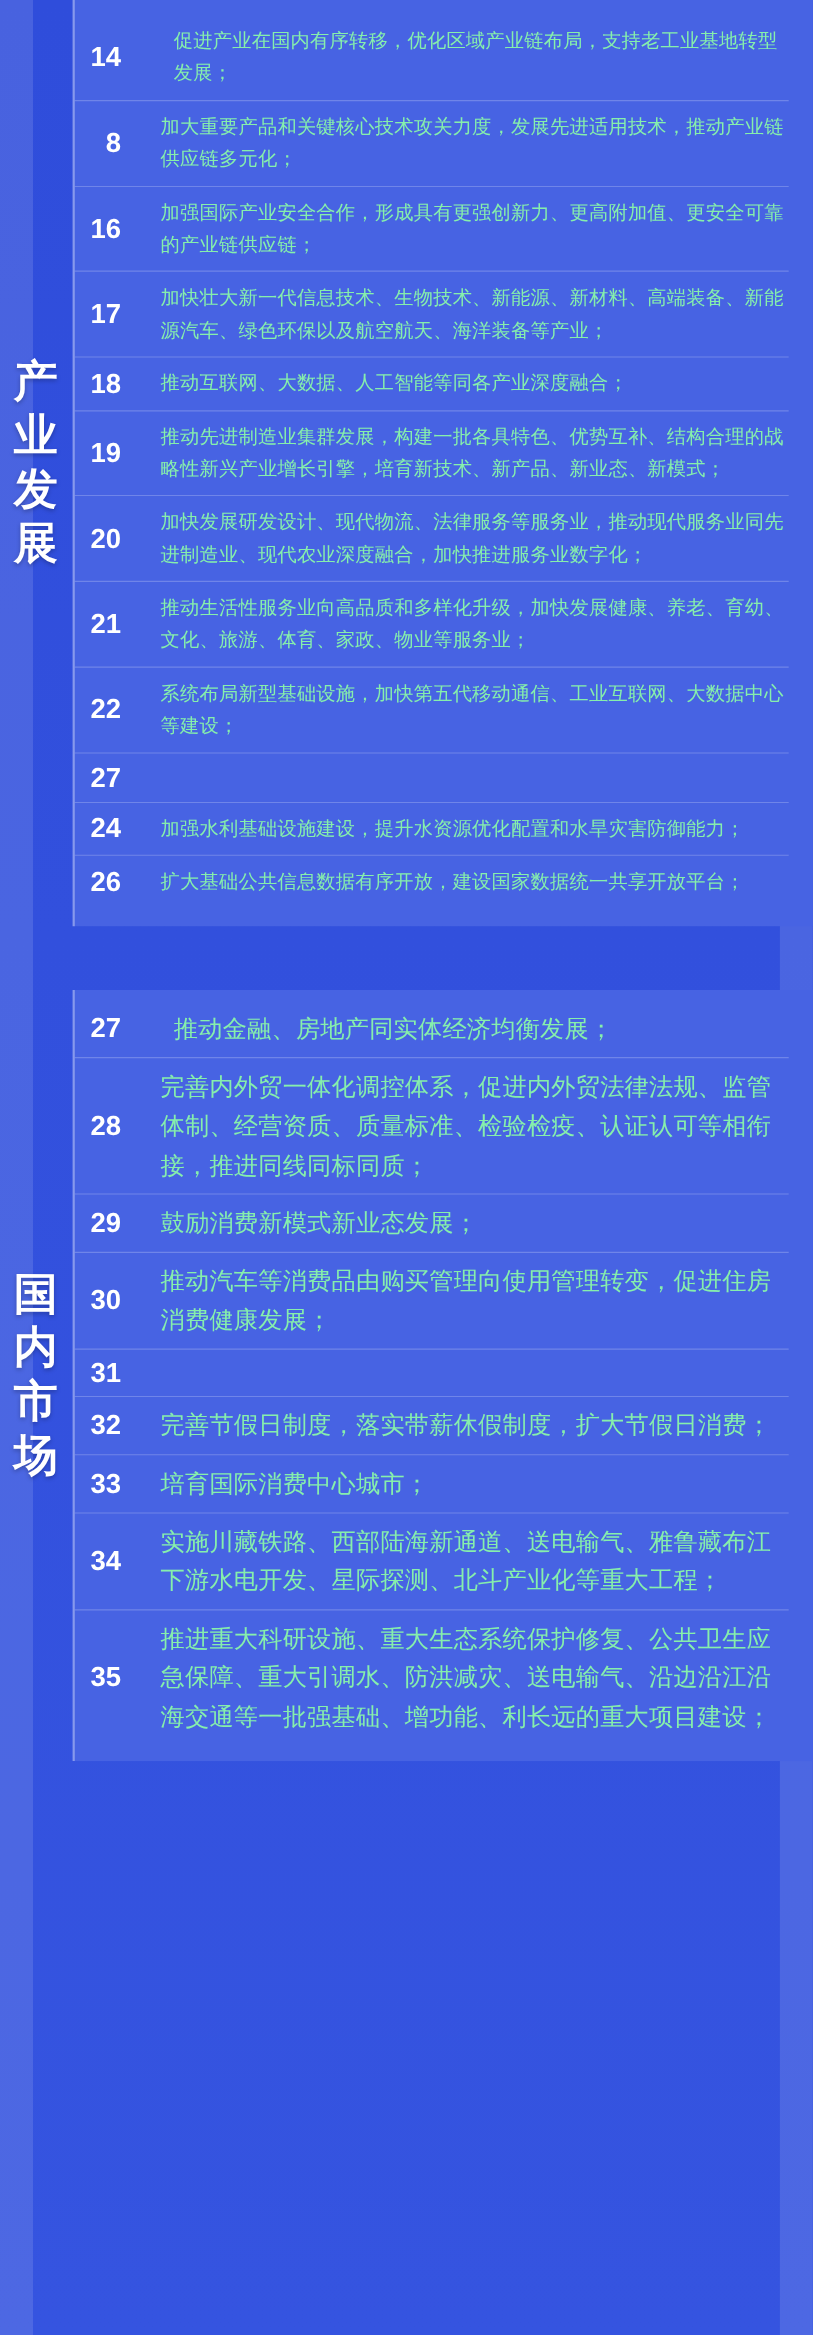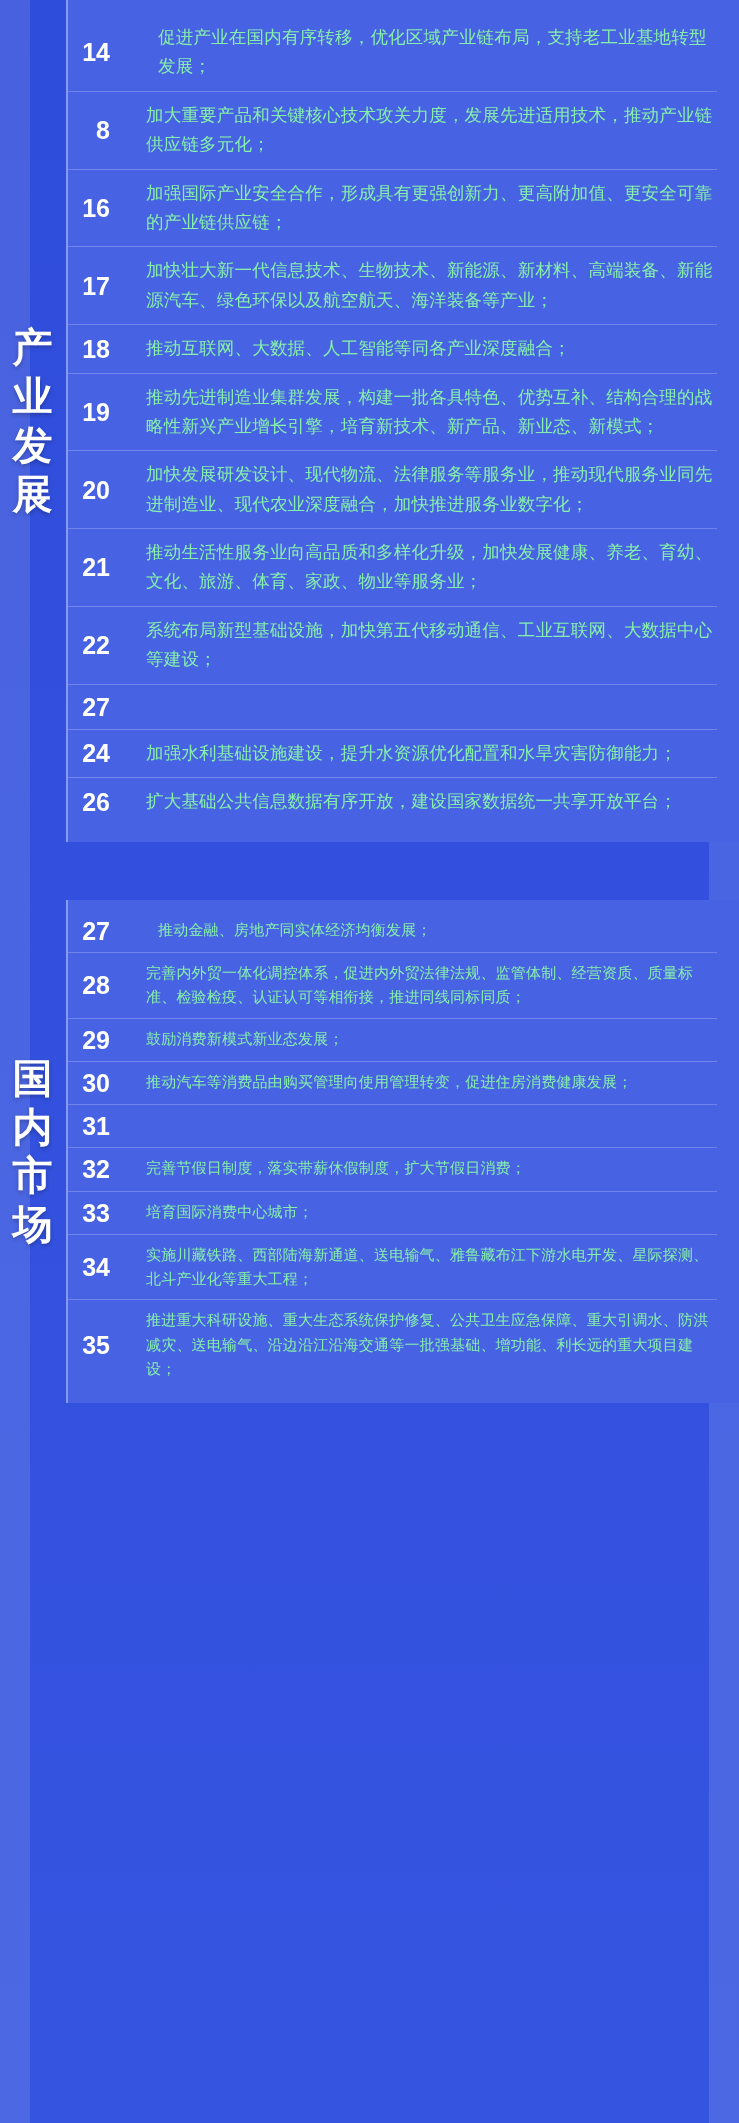--- a/index.html
+++ b/index.html
@@ -91,21 +91,21 @@
     letter-spacing: 0.2px;
     margin-left: 24px;
   }
 
   .gap {
     height: 58px;
   }
 
   
   .section.b .items { padding-top: 10px; padding-bottom: 14px; }
-  .section.b .item-text { font-size: 15px; line-height: 1.62; }
+  .section.b .item-text { font-size: 22px; line-height: 1.62; }
   .section.b .item { padding: 8px 0; }
 </style>
 </head>
 <body>
 
 <div class="page">
   <div class="edge left"></div>
   <div class="edge right"></div>
 
   <div class="section a">

